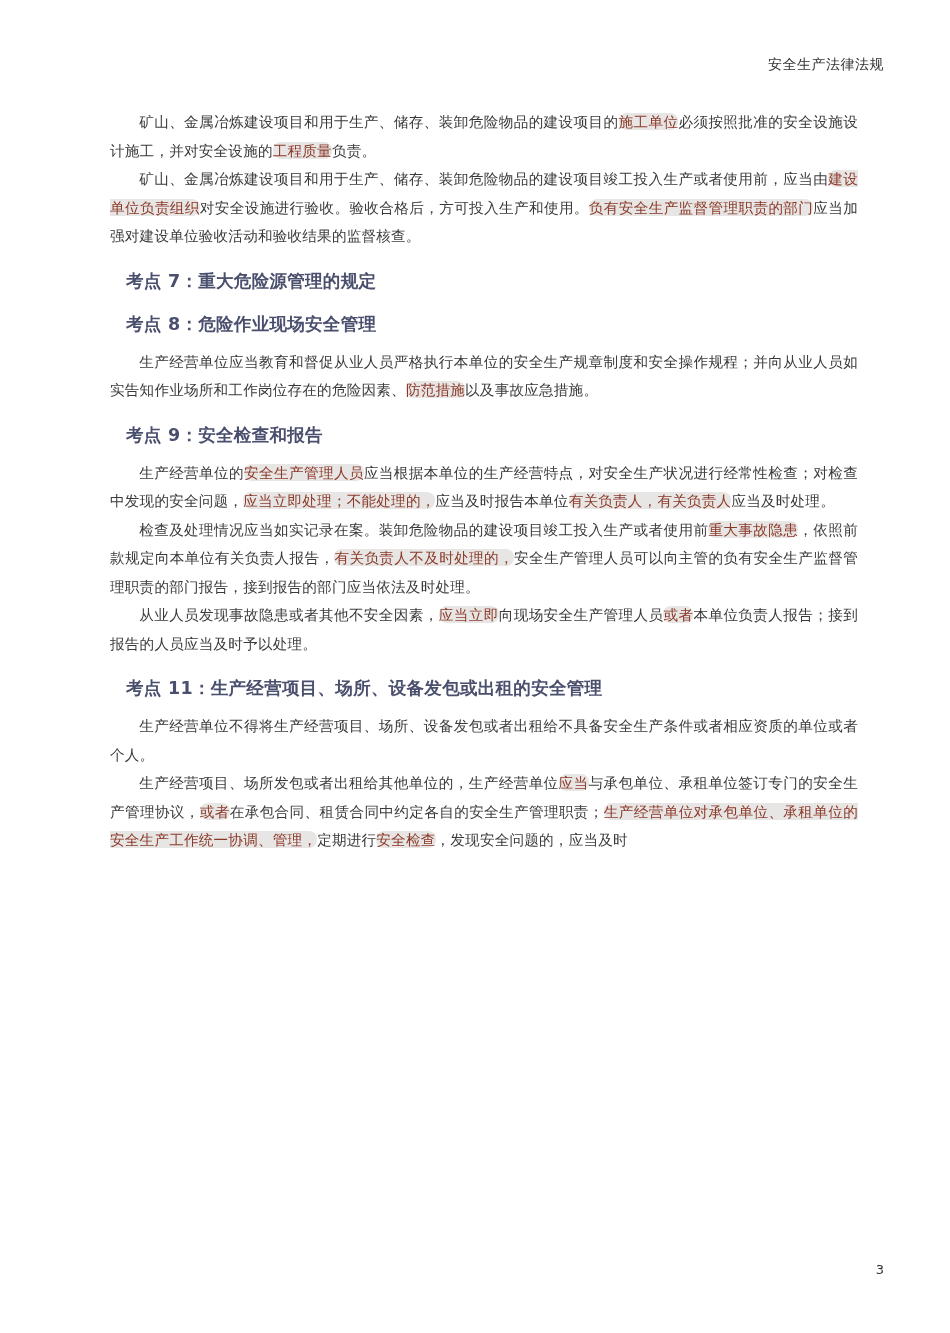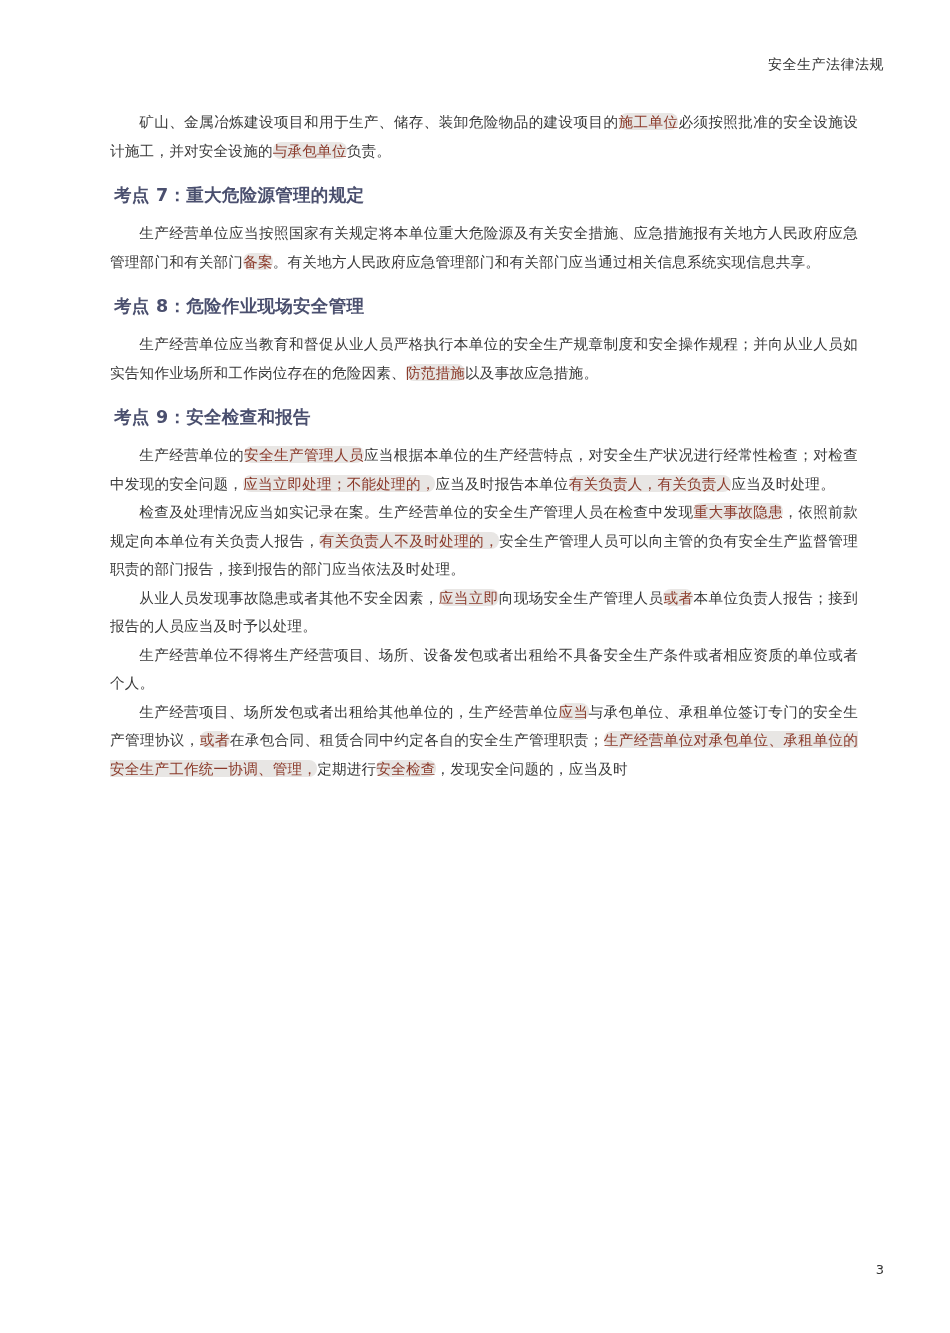--- a/index.html
+++ b/index.html
@@ -13,58 +13,59 @@
     .content { position: absolute; left: 110px; top: 108px; width: 748px; }
     .para {
       font-family: "DejaVu Serif", "Liberation Serif", serif;
       font-size: 14.6px; line-height: 28.5px; color: #3a3a3a;
       text-indent: 2em; margin: 0; text-align: justify; letter-spacing: 0.2px;
     }
     .para .hl { background: #e8e6e4; color: #8b3a2a; border-radius: 8px; }
     .heading {
       font-family: "DejaVu Sans", "Liberation Sans", sans-serif;
       font-size: 17.5px; font-weight: bold; color: #4a4f6e;
-      margin: 17px 0 11px 4px; line-height: 26px; letter-spacing: 0.3px;
+      margin: 17px 0 11px 16px; line-height: 26px; letter-spacing: 0.3px;
     }
     .section { margin: 0; }
     .page-number {
       position: absolute; right: 92px; top: 1262px;
       font-family: "DejaVu Sans", "Liberation Sans", sans-serif;
       font-size: 13px; color: #333333;
     }
   </style>
 </head>
 <body>
 
 <div class="page">
   <div class="running-header">安全生产法律法规</div>
 
   <div class="content">
     <div class="section">
-      <p class="para"><span>矿山、金属冶炼建设项目和用于生产、储存、装卸危险物品的建设项目的</span><span class="hl">施工单位</span><span>必须按照批准的安全设施设计施工，并对安全设施的</span><span class="hl">与承包单位</span><span>负责。</span></p>
+      <p class="para"><span>矿山、金属冶炼建设项目和用于生产、储存、装卸危险物品的建设项目的</span><span class="hl">施工单位</span><span>必须按照批准的安全设施设计施工，并对安全设施的</span><span class="hl">工程质量</span><span>负责。</span></p>
+      <p class="para"><span>矿山、金属冶炼建设项目和用于生产、储存、装卸危险物品的建设项目竣工投入生产或者使用前，应当由</span><span class="hl">建设单位负责组织</span><span>对安全设施进行验收。验收合格后，方可投入生产和使用。</span><span class="hl">负有安全生产监督管理职责的部门</span><span>应当加强对建设单位验收活动和验收结果的监督核查。</span></p>
     </div>
 
     <div class="section">
       <div class="heading">考点 7：重大危险源管理的规定</div>
-      <p class="para"><span>生产经营单位应当按照国家有关规定将本单位重大危险源及有关安全措施、应急措施报有关地方人民政府应急管理部门和有关部门</span><span class="hl">备案</span><span>。有关地方人民政府应急管理部门和有关部门应当通过相关信息系统实现信息共享。</span></p>
     </div>
 
     <div class="section">
       <div class="heading">考点 8：危险作业现场安全管理</div>
       <p class="para"><span>生产经营单位应当教育和督促从业人员严格执行本单位的安全生产规章制度和安全操作规程；并向从业人员如实告知作业场所和工作岗位存在的危险因素、</span><span class="hl">防范措施</span><span>以及事故应急措施。</span></p>
     </div>
 
     <div class="section">
       <div class="heading">考点 9：安全检查和报告</div>
       <p class="para"><span>生产经营单位的</span><span class="hl">安全生产管理人员</span><span>应当根据本单位的生产经营特点，对安全生产状况进行经常性检查；对检查中发现的安全问题，</span><span class="hl">应当立即处理；不能处理的，</span><span>应当及时报告本单位</span><span class="hl">有关负责人，有关负责人</span><span>应当及时处理。</span></p>
-      <p class="para"><span>检查及处理情况应当如实记录在案。生产经营单位的安全生产管理人员在检查中发现</span><span class="hl">重大事故隐患</span><span>，依照前款规定向本单位有关负责人报告，</span><span class="hl">有关负责人不及时处理的，</span><span>安全生产管理人员可以向主管的负有安全生产监督管理职责的部门报告，接到报告的部门应当依法及时处理。</span></p>
+      <p class="para"><span>检查及处理情况应当如实记录在案。装卸危险物品的建设项目竣工投入生产或者使用前</span><span class="hl">重大事故隐患</span><span>，依照前款规定向本单位有关负责人报告，</span><span class="hl">有关负责人不及时处理的，</span><span>安全生产管理人员可以向主管的负有安全生产监督管理职责的部门报告，接到报告的部门应当依法及时处理。</span></p>
       <p class="para"><span>从业人员发现事故隐患或者其他不安全因素，</span><span class="hl">应当立即</span><span>向现场安全生产管理人员</span><span class="hl">或者</span><span>本单位负责人报告；接到报告的人员应当及时予以处理。</span></p>
     </div>
 
 
     <div class="section">
+      <div class="heading">考点 11：生产经营项目、场所、设备发包或出租的安全管理</div>
       <p class="para"><span>生产经营单位不得将生产经营项目、场所、设备发包或者出租给不具备安全生产条件或者相应资质的单位或者个人。</span></p>
       <p class="para"><span>生产经营项目、场所发包或者出租给其他单位的，生产经营单位</span><span class="hl">应当</span><span>与承包单位、承租单位签订专门的安全生产管理协议，</span><span class="hl">或者</span><span>在承包合同、租赁合同中约定各自的安全生产管理职责；</span><span class="hl">生产经营单位对承包单位、承租单位的安全生产工作统一协调、管理，</span><span>定期进行</span><span class="hl">安全检查</span><span>，发现安全问题的，应当及时</span></p>
     </div>
   </div>
 
   <div class="page-number">3</div>
 </div>
 
 </body></html>

